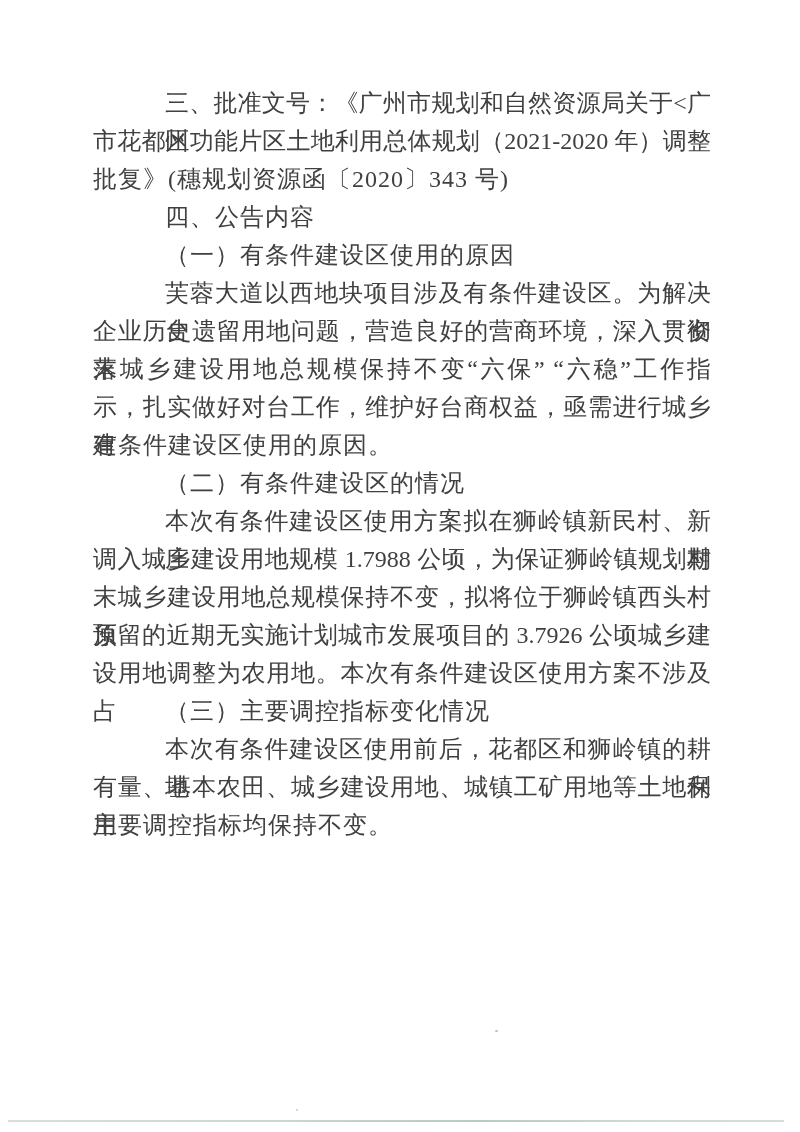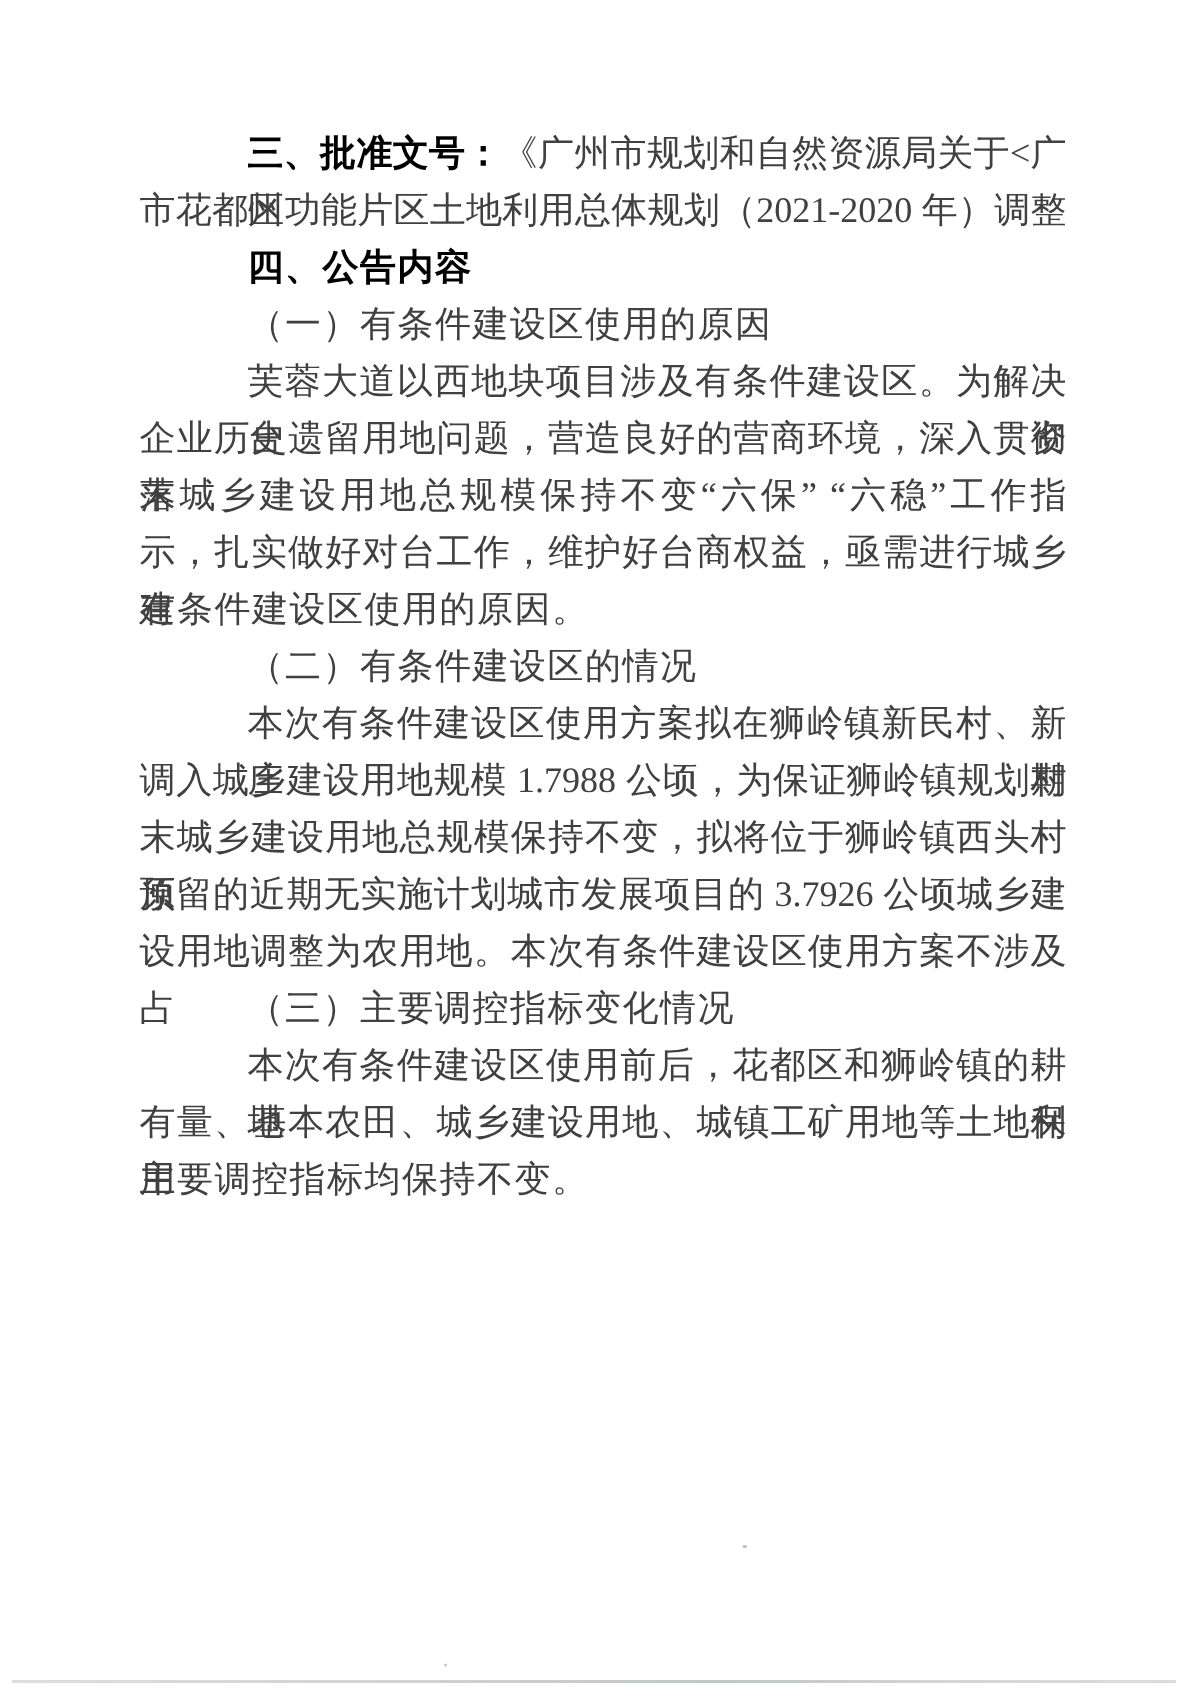--- a/index.html
+++ b/index.html
@@ -35,22 +35,22 @@
     white-space: normal;
     text-align: justify;
     text-align-last: justify;
     text-justify: inter-character;
     letter-spacing: 0;
   }
   .line.indent {
     padding-left: 72px;
   }
   .line .bold {
-    font-weight: bold;
-    color: #000000;
+    font-weight: normal;
+    color: #404040;
   }
   .scan-edge {
     position: absolute;
     left: 8px;
     top: 1120px;
     width: 776px;
     height: 2px;
     background: linear-gradient(90deg, #d8e0dc 0%, #cbd5d1 35%, #bcc8c4 61%, #ced8d4 80%, #d6dedb 100%);
   }
   .speck {
@@ -72,20 +72,21 @@
     background: #c4c9c7;
   }
 </style>
 </head>
 <body>
 
 <div class="page">
   <div class="text-block">
       <div class="line justify indent"><span class="bold">三、批准文号：</span><span>《广州市规划和自然资源局关于&lt;广州</span></div>
       <div class="line justify"><span>市花都区功能片区土地利用总体规划（2021-2020 年）调整</span></div>
+      <div class="line"><span>批复》(穗规划资源函〔2020〕343 号)</span></div>
       <div class="line indent"><span class="bold">四、公告内容</span></div>
       <div class="line indent"><span>（一）有条件建设区使用的原因</span></div>
       <div class="line justify indent"><span>芙蓉大道以西地块项目涉及有条件建设区。为解决台资</span></div>
       <div class="line justify"><span>企业历史遗留用地问题，营造良好的营商环境，深入贯彻落</span></div>
       <div class="line justify"><span>末城乡建设用地总规模保持不变“六保” “六稳”工作指</span></div>
       <div class="line justify"><span>示，扎实做好对台工作，维护好台商权益，亟需进行城乡建</span></div>
       <div class="line"><span>有条件建设区使用的原因。</span></div>
       <div class="line indent"><span>（二）有条件建设区的情况</span></div>
       <div class="line justify indent"><span>本次有条件建设区使用方案拟在狮岭镇新民村、新庄村</span></div>
       <div class="line justify"><span>调入城乡建设用地规模 1.7988 公顷，为保证狮岭镇规划期</span></div>

